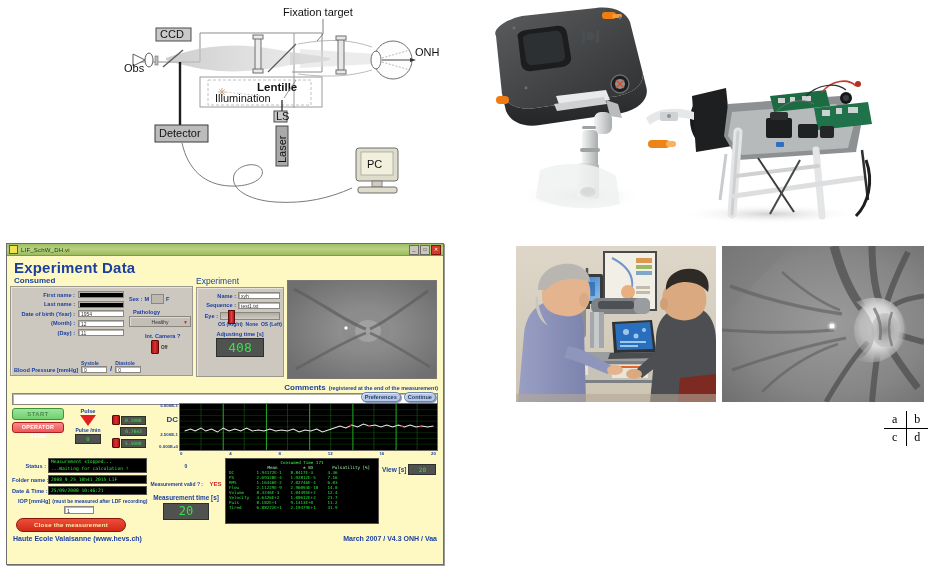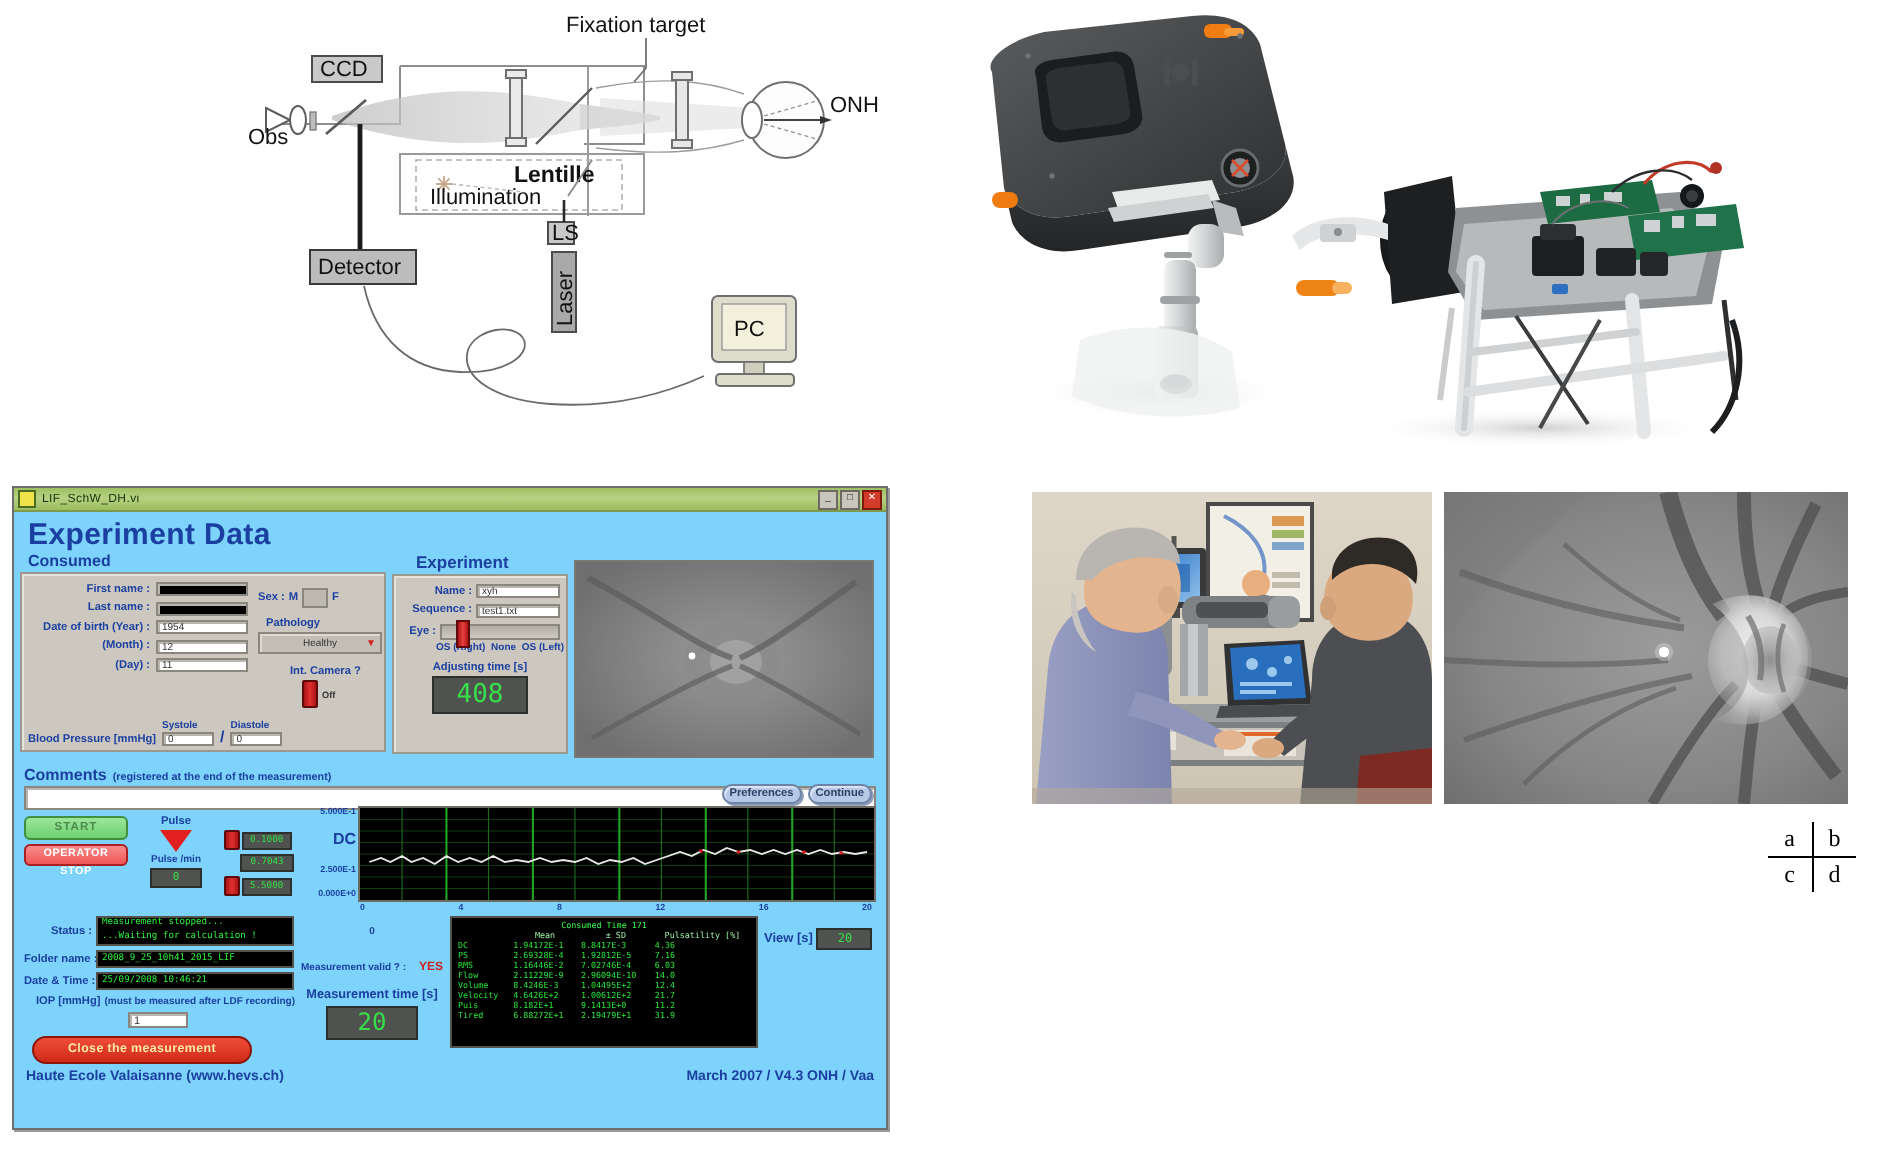--- a/index.html
+++ b/index.html
@@ -13,38 +13,38 @@
   #panel-a svg{display:block;}
   .dlabel{font-family:"Liberation Sans",sans-serif;font-size:11px;fill:#111;}
   .dlabel-b{font-family:"Liberation Sans",sans-serif;font-size:11.5px;
             font-weight:bold;fill:#111;}
 
   
   #panel-b{left:470px;top:0;width:470px;height:232px;background:#fff;}
 
   
   #panel-c{left:6px;top:243px;width:436px;height:320px;
-           background:#7dd3fc;border:1px solid #6e6e6e;
+           background:#fef9c3;border:1px solid #6e6e6e;
            box-shadow:1px 1px 0 #9a9a9a;}
   .titlebar{height:11px;background:linear-gradient(180deg,#9ebf63 0%,#b9d182 45%,#9cbc5f 100%);
             display:flex;align-items:center;padding:0 2px;border-bottom:1px solid #7d9a4c;}
   .tb-ico{width:7px;height:7px;background:#f0e24a;border:1px solid #4a6a20;margin-right:3px;flex:0 0 auto;}
   .tb-txt{font-size:6px;color:#12350a;letter-spacing:.2px;white-space:nowrap;
           overflow:hidden;flex:1 1 auto;filter:blur(.2px);}
   .tb-btns{display:flex;gap:1px;flex:0 0 auto;}
   .tb-b{width:8px;height:8px;background:#c9c6be;border:1px solid #6d6a64;
         font-size:5px;line-height:7px;text-align:center;color:#222;}
   .tb-b.cl{background:#d23b2a;color:#fff;border-color:#7d1a10;}
 
   .winbody{padding:2px 3px 0 3px;height:305px;box-sizing:border-box;position:relative;}
 
   .h-title{font-size:15px;font-weight:bold;color:#1b3fa0;letter-spacing:.2px;
            margin:1px 0 0 4px;font-family:"Liberation Sans",sans-serif;}
   .h-sub{font-size:8px;font-weight:bold;color:#1b3fa0;margin:0 0 1px 4px;}
-  .h-sub2{font-size:8.5px;font-weight:bold;color:#1b3fa0;margin:0 0 1px 12px;}
+  .h-sub2{font-size:8.5px;font-weight:normal;color:#1b3fa0;margin:0 0 1px 0;}
 
   .grpbox{border:1px solid #9b988f;background:#ccc8c0;box-shadow:inset 1px 1px 0 #e6e3dd;}
 
   .lbl{font-size:5.6px;font-weight:bold;color:#1b3fa0;white-space:nowrap;}
   .lbl-sm{font-size:5px;font-weight:bold;color:#1b3fa0;white-space:nowrap;}
   .inp{background:#fff;border:1px solid #8a8780;height:7px;font-size:5px;
        color:#333;padding:0 2px;box-sizing:border-box;box-shadow:inset 1px 1px 0 #b9b6af;}
   .redact{background:#000;}
   .combo{background:#c3bfb7;border:1px solid #8a8780;height:9px;display:flex;
          align-items:center;justify-content:center;font-size:5px;color:#333;position:relative;
@@ -462,21 +462,21 @@
           <path d="M6,8 C40,26 60,42 78,48" stroke="#5c5c5c" stroke-width="3" fill="none" opacity=".7"></path>
           <path d="M140,10 C114,28 96,42 82,48" stroke="#5c5c5c" stroke-width="3" fill="none" opacity=".7"></path>
           <path d="M8,88 C40,70 62,58 78,52" stroke="#5f5f5f" stroke-width="2.6" fill="none" opacity=".7"></path>
           <path d="M142,86 C116,70 96,58 82,52" stroke="#5f5f5f" stroke-width="2.6" fill="none" opacity=".7"></path>
           <circle cx="58" cy="47" r="1.7" fill="#ffffff"></circle>
         </svg>
       </div>
     </div>
 
     <div style="margin-top:4px;padding:0 2px;">
-      <div style="display:flex;align-items:baseline;gap:3px;">
+      <div style="display:flex;align-items:baseline;gap:3px;justify-content:flex-end;">
         <span style="font-size:8px;font-weight:bold;color:#1b3fa0;">Comments</span>
         <span style="font-size:5.4px;font-weight:bold;color:#1b3fa0;">(registered at the end of the measurement)</span>
       </div>
       <div class="cmt-input" style="margin-top:1px;"></div>
     </div>
 
     <div style="display:flex;gap:4px;margin-top:3px;padding:0 2px;align-items:flex-start;">
 
       <div style="width:52px;">
         <div class="btn-start" style="height:10px;line-height:10px;">START</div>

